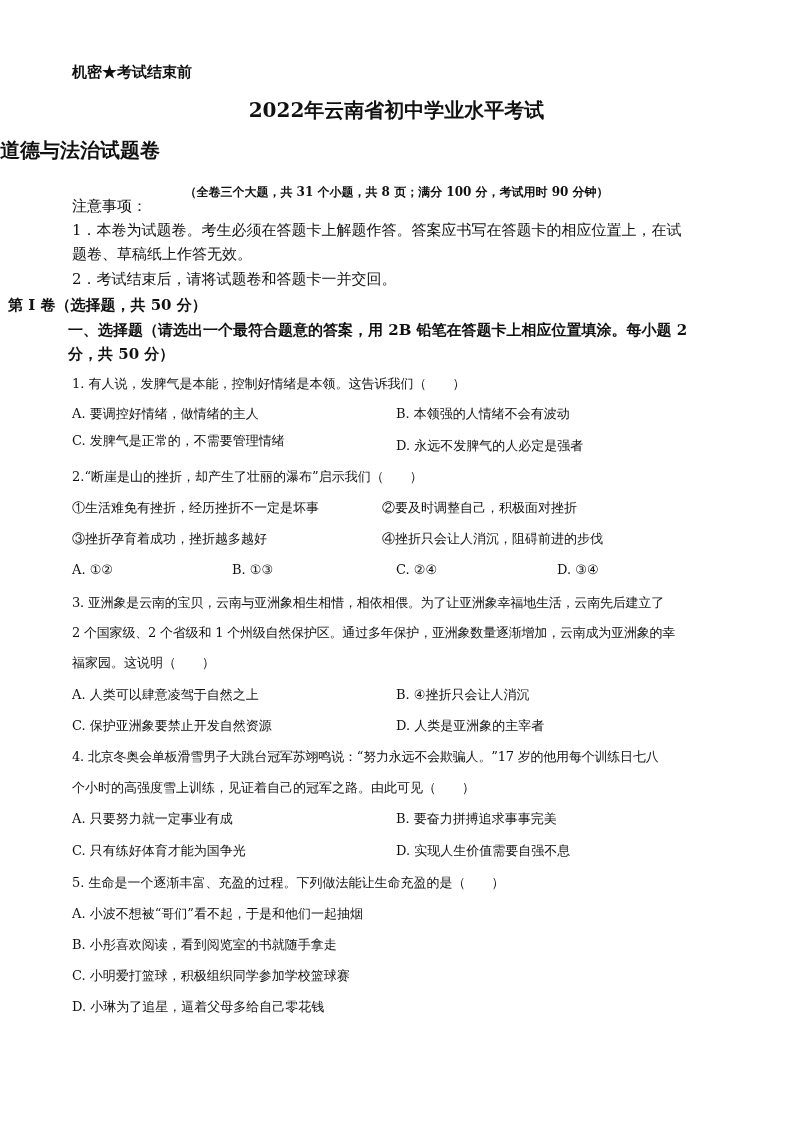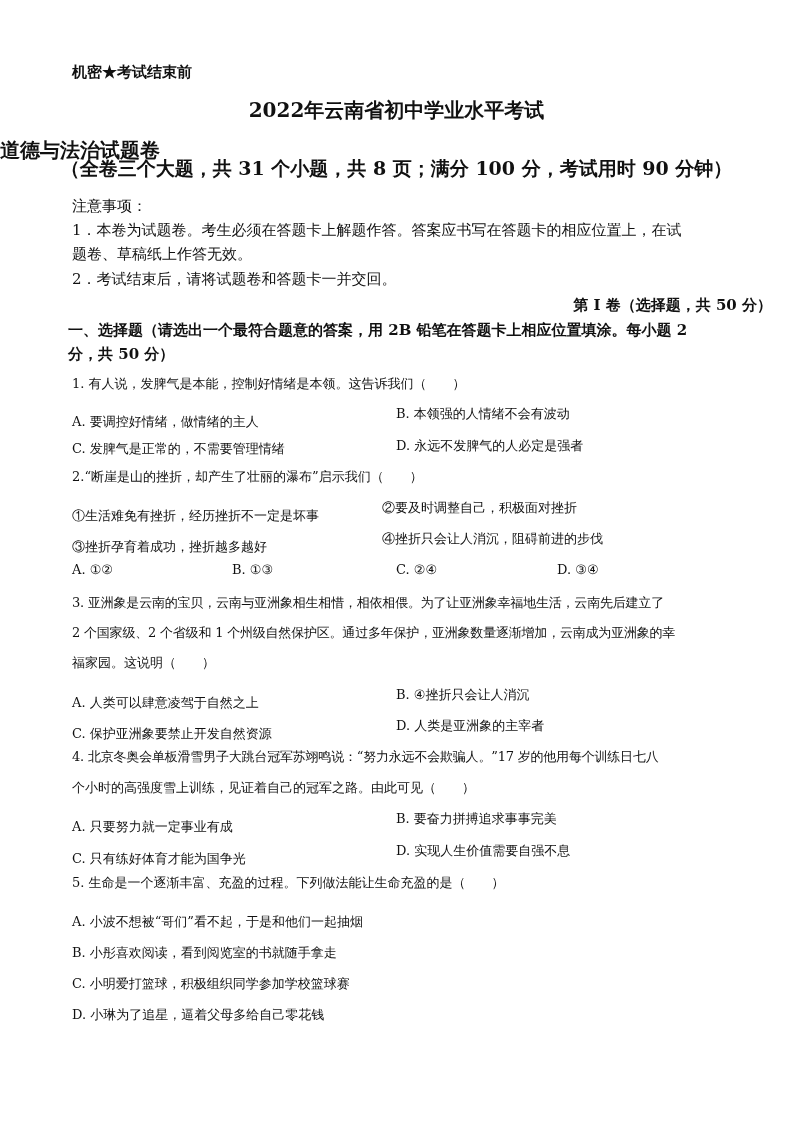--- a/index.html
+++ b/index.html
@@ -2,28 +2,28 @@
 <html><head>
 <meta charset="utf-8">
 <style>
   html, body { margin: 0; padding: 0; background: #ffffff; }
   body { width: 793px; height: 1122px; position: relative; overflow: hidden;
          font-family: "DejaVu Serif", "Liberation Serif", serif; color: #111; }
   .abs { position: absolute; white-space: nowrap; }
   .conf { left: 72px; top: 63px; font-size: 15px; font-weight: bold; }
   .title1 { left: 0; width: 793px; text-align: center; top: 97px; font-size: 20px; font-weight: bold; }
   .title2 { left: 0; width: 793px; text-align: left; top: 137px; font-size: 20px; font-weight: bold; }
-  .subtitle { left: 0; width: 793px; text-align: center; top: 156px; font-size: 19px; font-weight: bold; }
+  .subtitle { left: 0; width: 793px; text-align: center; top: 184px; font-size: 12px; font-weight: bold; }
   .notes-head { left: 72px; top: 197px; font-size: 15px; font-weight: normal; }
   .note { left: 72px; font-size: 15px; font-weight: normal; }
-  .part { left: 0; width: 772px; text-align: right; top: 296px; font-size: 15px; font-weight: bold; }
+  .part { left: 8px; width: 772px; text-align: left; top: 296px; font-size: 15px; font-weight: bold; }
   .sec { left: 68px; font-size: 15px; font-weight: bold; }
   .q { left: 72px; font-size: 13px; }
   .opt { font-size: 13px; }
-  .col1 { left: 72px; margin-top: 8px; }
+  .col1 { left: 72px; }
   .col2 { left: 396px; }
   .c4a { left: 72px; } .c4b { left: 232px; } .c4c { left: 396px; } .c4d { left: 557px; }
 </style>
 </head>
 <body>
 
 <div>
   <div class="abs conf">机密★考试结束前</div>
   <div class="abs title1">2022年云南省初中学业水平考试</div>
   <div class="abs title2">道德与法治试题卷</div>

